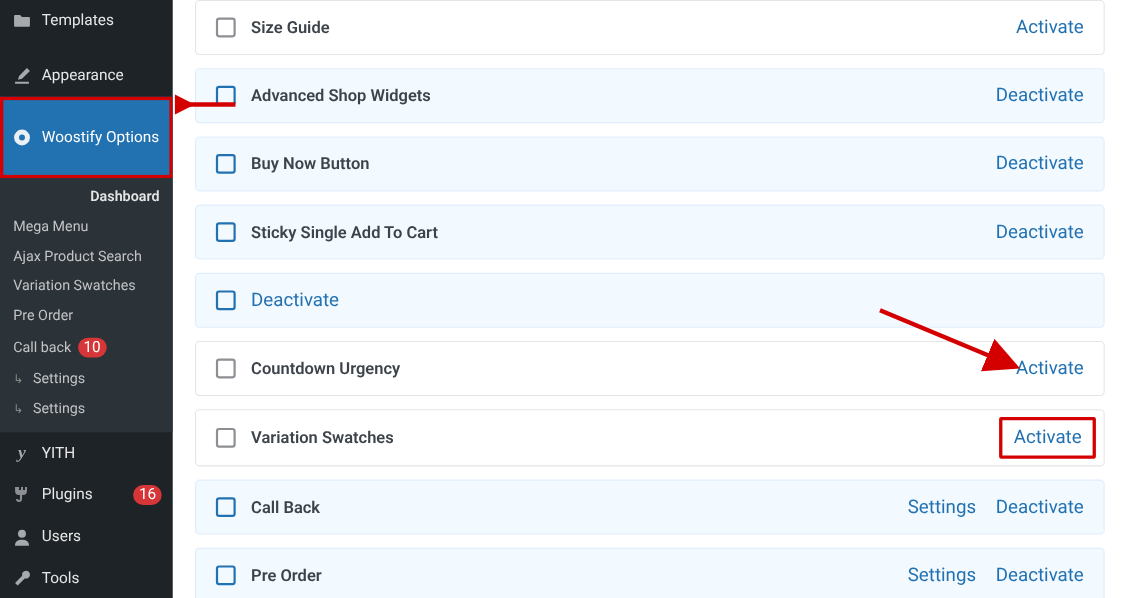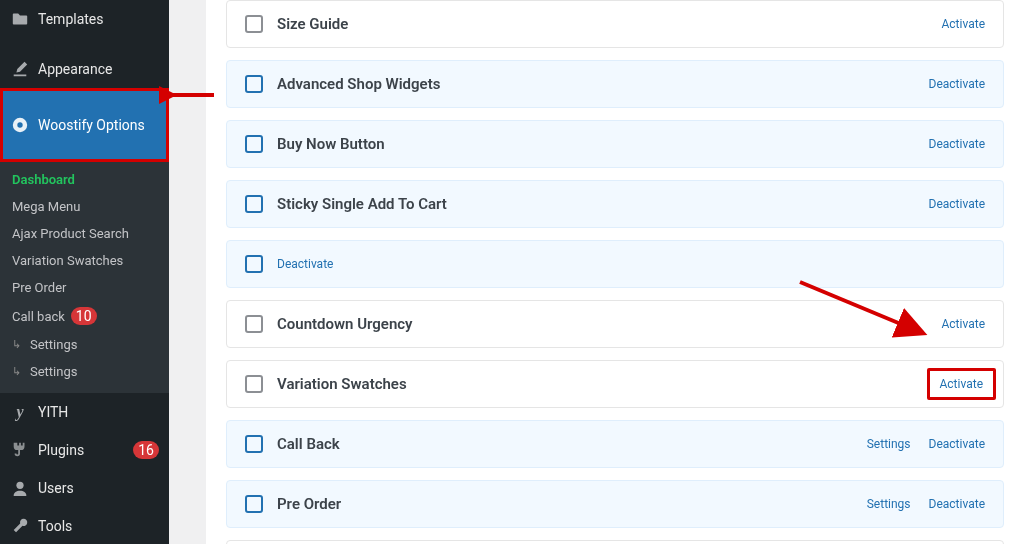--- a/index.html
+++ b/index.html
@@ -5,21 +5,21 @@
     * { margin: 0; padding: 0; box-sizing: border-box; }
     body {
       font-family: -apple-system, BlinkMacSystemFont, "Segoe UI", Roboto, sans-serif;
       background: #f0f0f1;
       width: 1024px;
       height: 544px;
       overflow: hidden;
       display: flex;
     }
     .sidebar {
-      width: 169px;
+      width: 157px;
       background: #1d2327;
       color: #f0f0f1;
       font-size: 14px;
       overflow: hidden;
     }
     .sidebar-item {
       display: flex;
       align-items: center;
       padding: 9px 10px;
       cursor: pointer;
@@ -48,22 +48,23 @@
     }
     .sidebar-subitem {
       padding: 6px 12px;
       font-size: 13px;
       color: #c3c4c7;
       cursor: pointer;
       display: flex;
       align-items: center;
     }
     .sidebar-subitem.active {
-      color: #22c55e;
+      color: #e5e5e5;
       font-weight: 600;
+      justify-content: flex-end;
     }
     .sidebar-subitem .arrow-icon {
       width: 14px;
       margin-right: 4px;
       color: #888;
       font-size: 11px;
     }
     .badge {
       display: inline-flex;
       align-items: center;
@@ -76,21 +77,20 @@
       background: #d63638;
       color: #fff;
       font-size: 14px;
       font-weight: 400;
     }
     .main {
       flex: 1;
       padding: 0 20px;
       background: #fff;
       overflow-y: auto;
-      margin-left: 37px;
     }
     .module-card {
       display: flex;
       align-items: center;
       border: 1px solid #e5e5e5;
       border-radius: 4px;
       padding: 14px 18px;
       margin-bottom: 12px;
       background: #fff;
     }
@@ -111,21 +111,21 @@
       font-size: 15px;
       font-weight: 600;
       color: #3c434a;
     }
     .module-card .actions {
       display: flex;
       gap: 18px;
     }
     .module-card .action {
       color: #2271b1;
-      font-size: 12px;
+      font-size: 17px;
       cursor: pointer;
     }
     .module-card .action.highlighted-action {
       border: 3px solid #d40000;
       padding: 6px 10px;
    margin: -8px -11px;
       border-radius: 2px;
     }
     .annotation-arrow {
       position: absolute;

